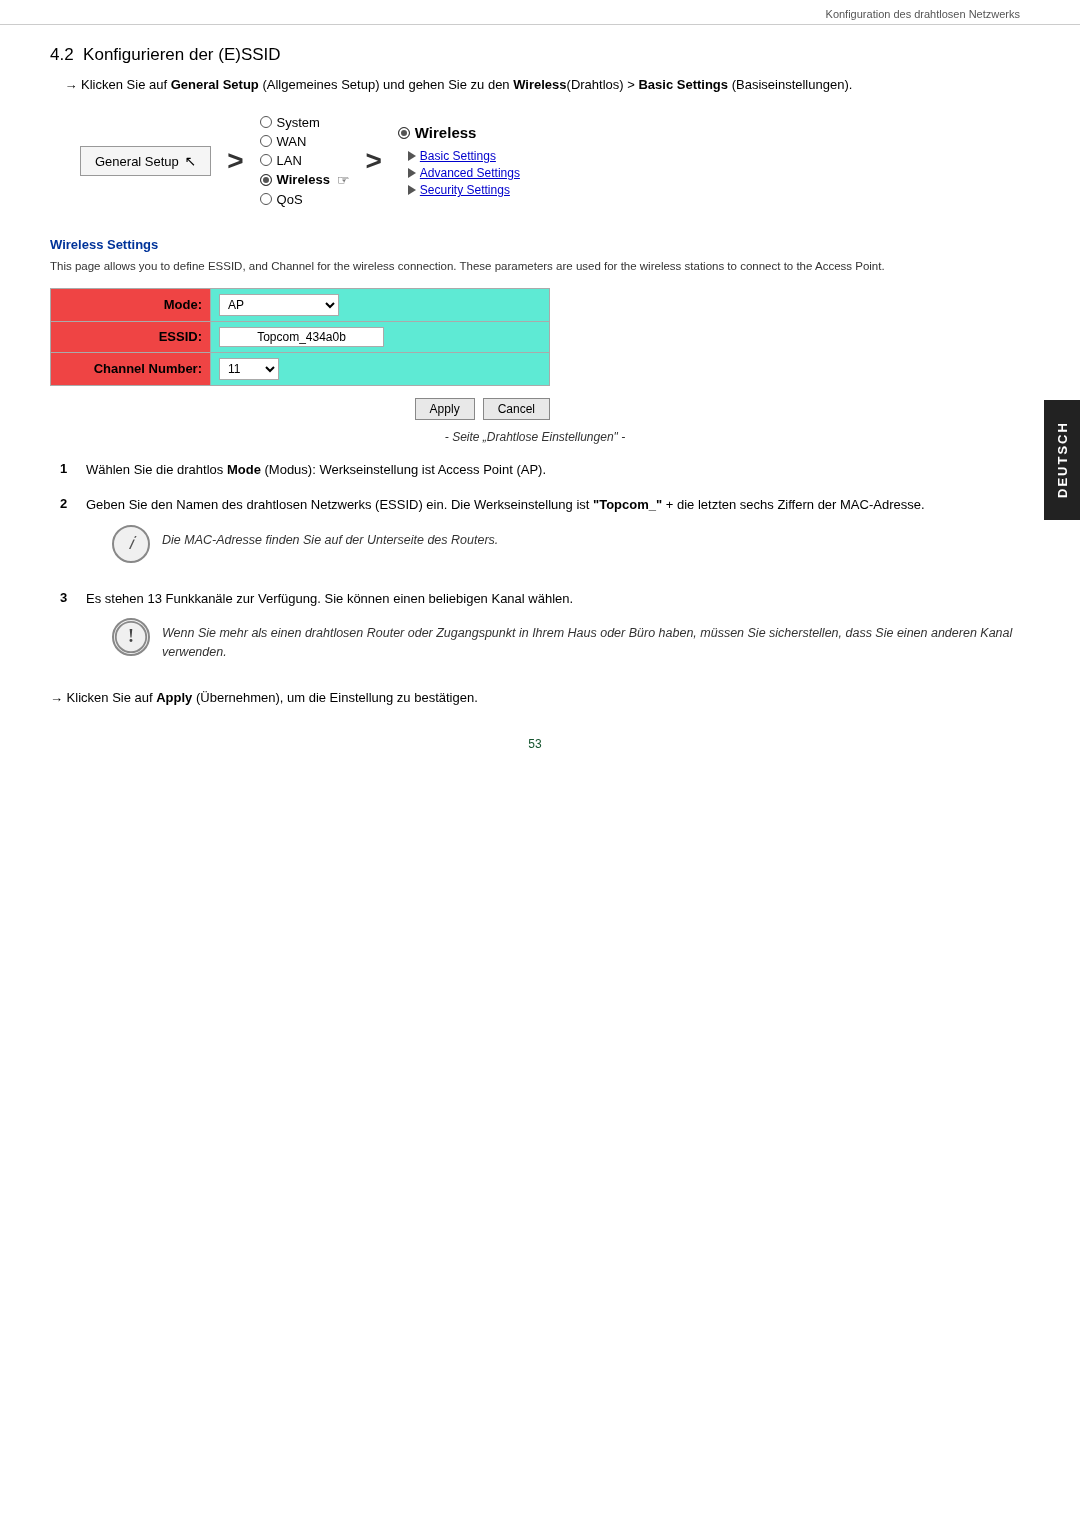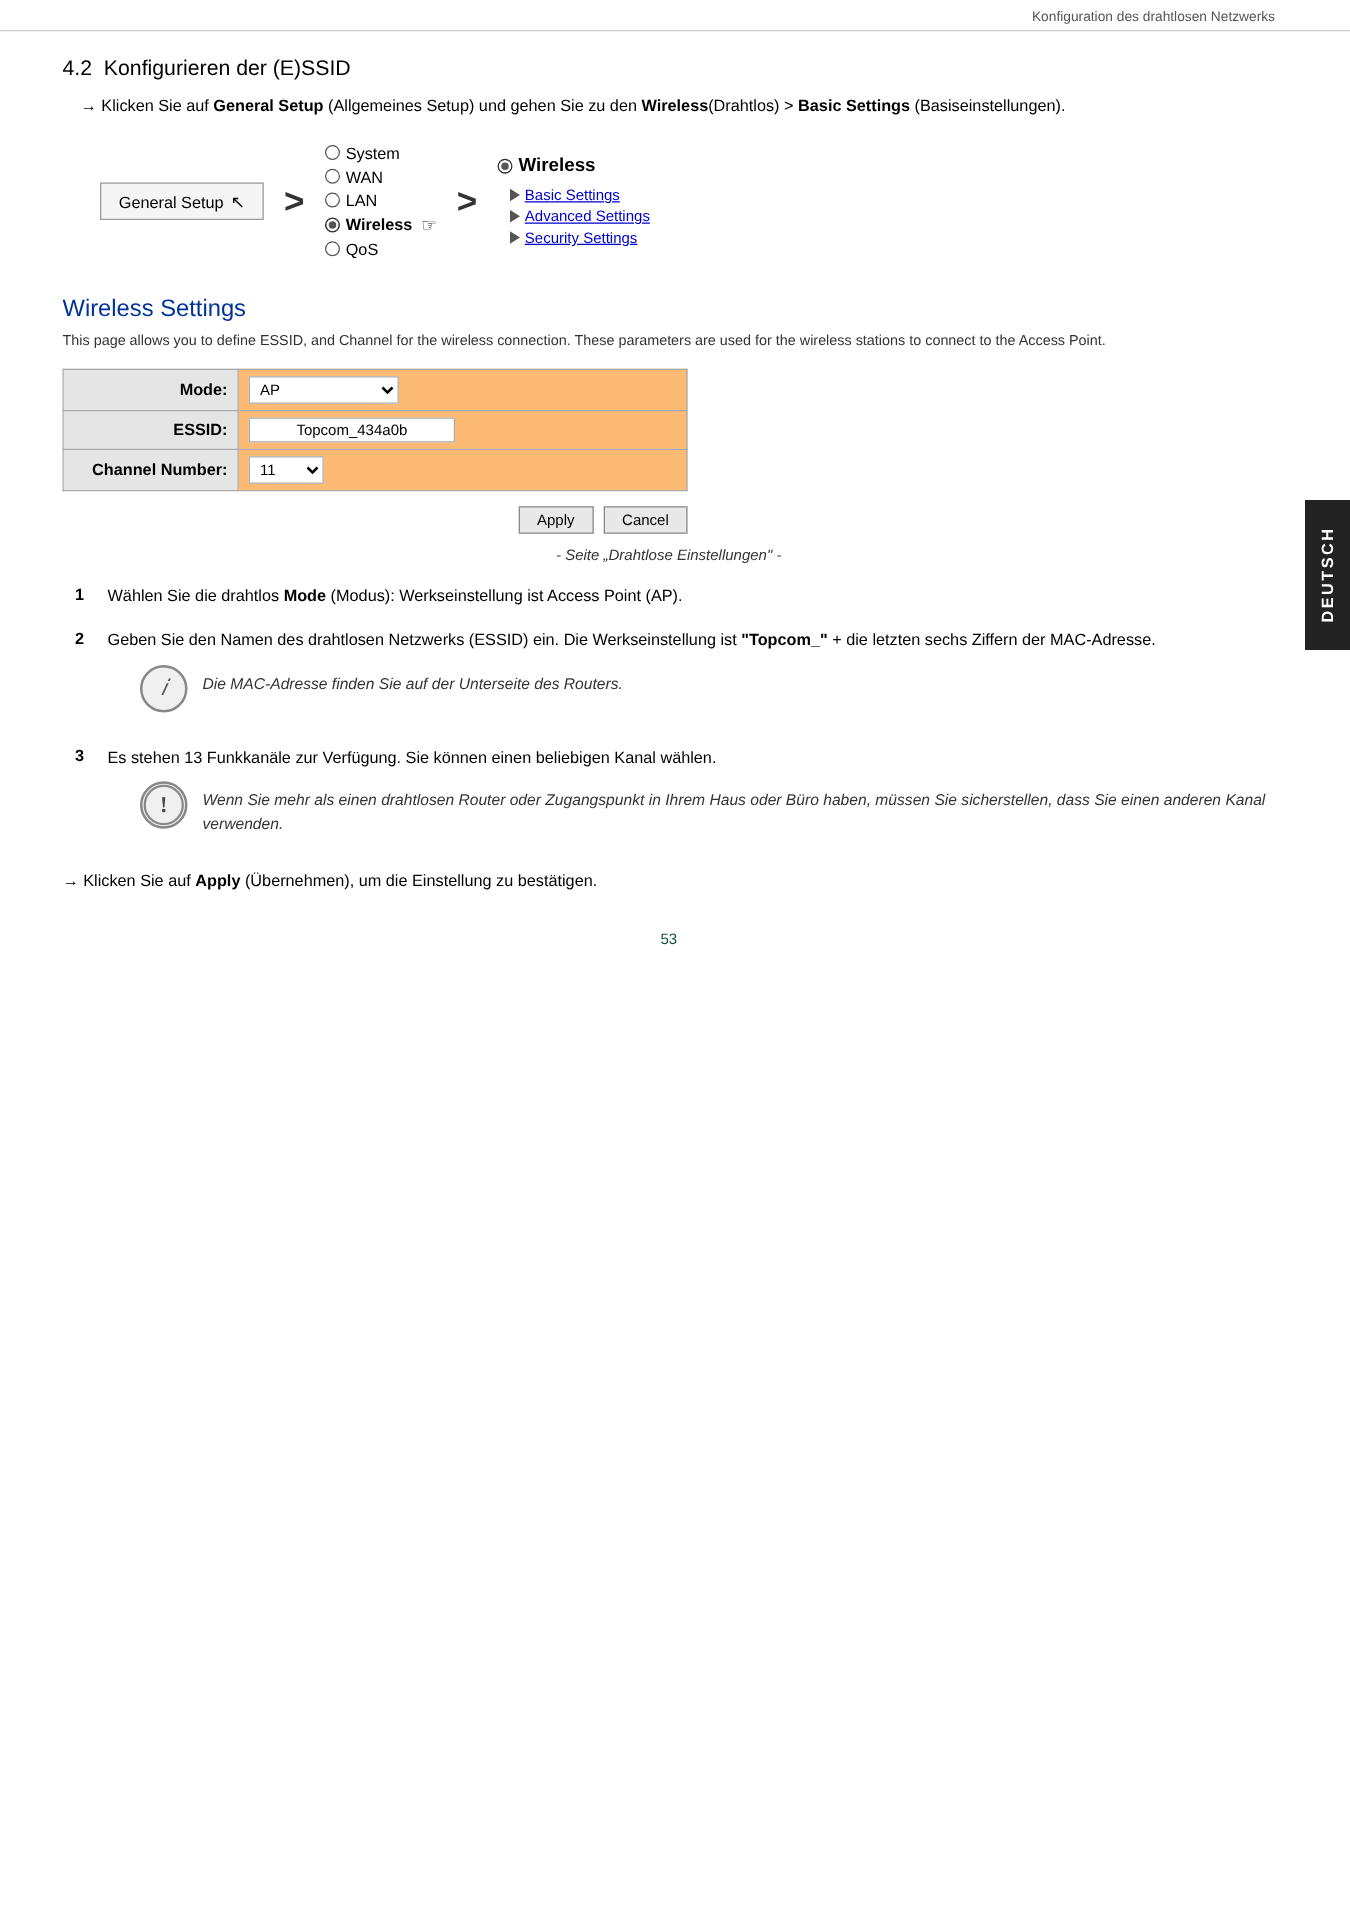--- a/index.html
+++ b/index.html
@@ -136,22 +136,22 @@
       border-left: 8px solid #555;
       display: inline-block;
     }
 
     
     .settings-section {
       margin-top: 20px;
     }
 
     .settings-title {
-      font-size: 19px;
-      font-weight: normal;
+      font-size: 13px;
+      font-weight: bold;
       color: #003399;
       margin-bottom: 6px;
     }
 
     .settings-desc {
       font-size: 11.5px;
       color: #333;
       margin-bottom: 14px;
       line-height: 1.4;
     }
@@ -161,29 +161,29 @@
       width: 500px;
       font-size: 13px;
     }
 
     .form-table tr td {
       border: 1px solid #aaa;
       padding: 5px 8px;
     }
 
     .form-table tr td:first-child {
-      background: #e5e5e5;
+      background: #ef4444;
       font-weight: bold;
       text-align: right;
-      width: 140px;
+      width: 160px;
       color: #000;
     }
 
     .form-table tr td:last-child {
-      background: #fdba74;
+      background: #5eead4;
     }
 
     .form-select {
       border: 1px solid #aaa;
       background: #fff;
       padding: 2px 4px;
       font-size: 12px;
       min-width: 120px;
     }
 

